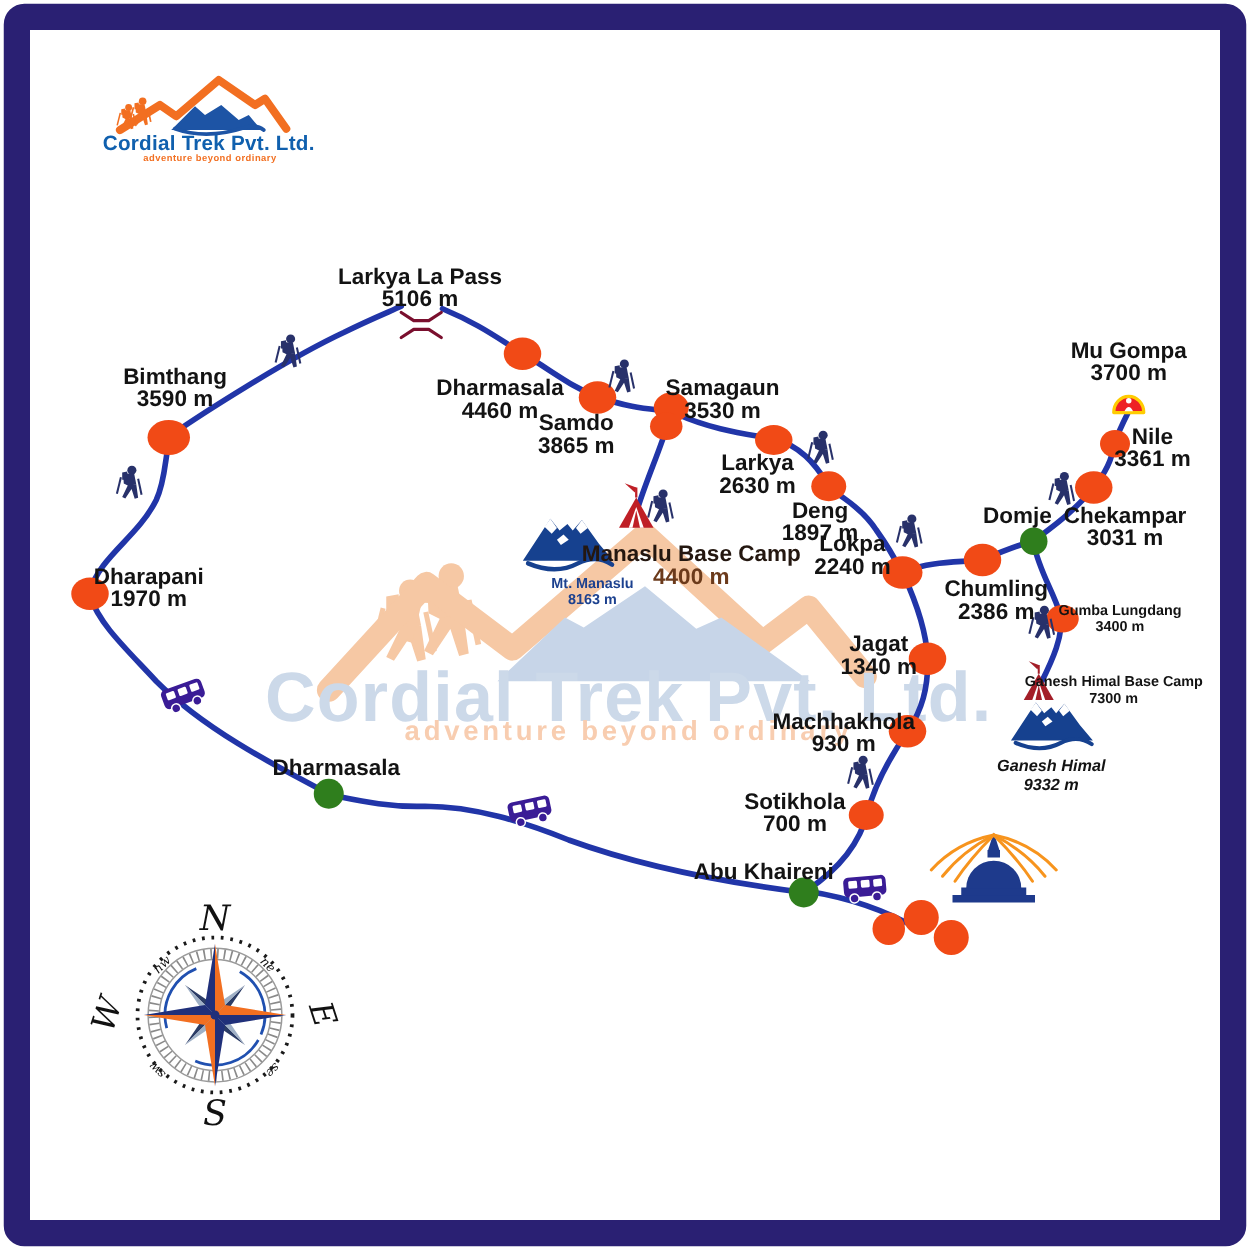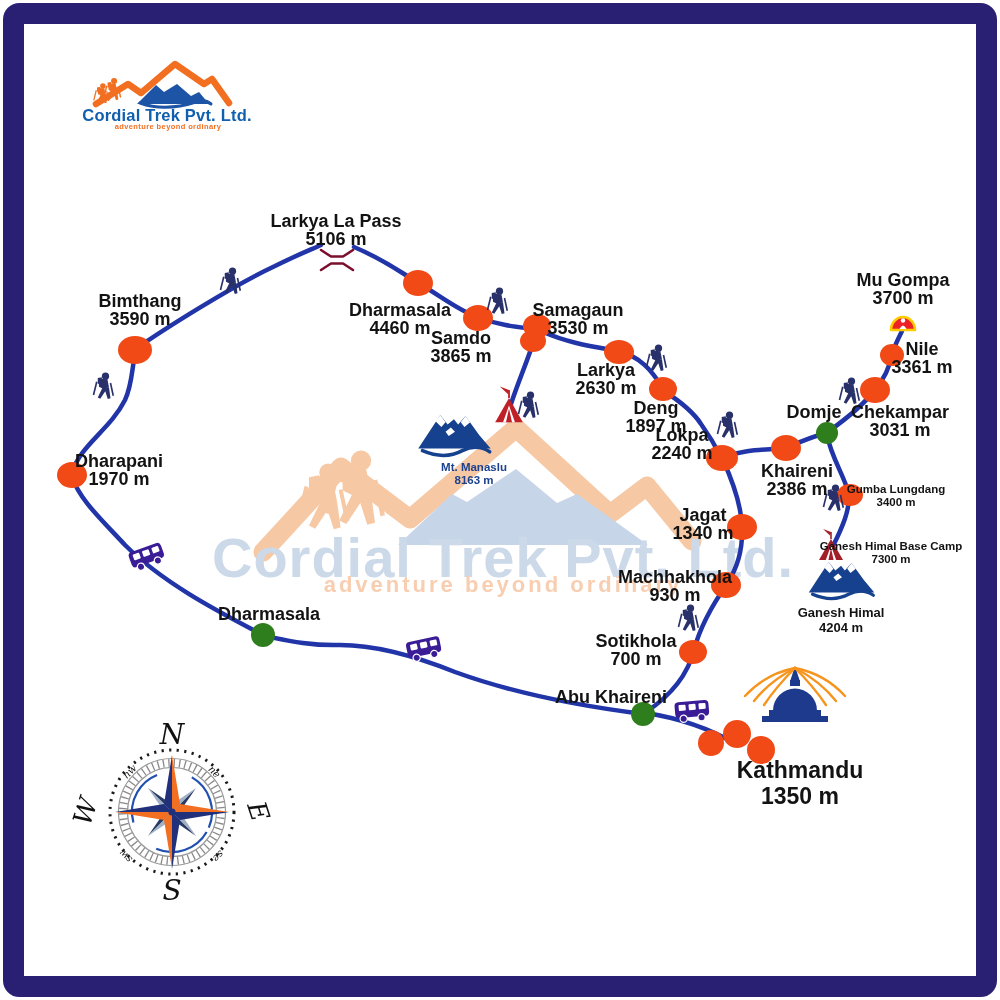--- a/index.html
+++ b/index.html
@@ -2,21 +2,21 @@
 <html><head>
 <meta charset="utf-8">
 <style>
   html,body{margin:0;padding:0;background:#fff;}
   #stage{position:relative;width:1000px;height:1000px;background:#fff;overflow:hidden;
          font-family:"Liberation Sans",sans-serif;}
   #mapsvg{position:absolute;left:0;top:0;z-index:1;}
   .lbl{position:absolute;z-index:2;transform:translateX(-50%);text-align:center;
        font-weight:bold;font-size:18px;line-height:18px;color:#131313;white-space:nowrap;}
   .lbl.sm{font-size:11.5px;line-height:13px;}
-  .lbl.md{font-size:13px;line-height:15px;}
+  .lbl.md{font-size:13px;line-height:15px;font-style:italic;}
   .lbl.navy{color:#1c418f;margin-left:17px;}
   .lbl.big{font-size:23px;line-height:26px;}
   .lbl.mbc .nm{color:#241710;}
   .lbl.mbc .el{color:#6b3a1b;}
   .brand-name{position:absolute;z-index:2;transform:translateX(-50%);left:167px;top:106px;
        font-weight:bold;font-size:16.5px;color:#1060ae;letter-spacing:.2px;white-space:nowrap;}
   .brand-tag{position:absolute;z-index:2;transform:translateX(-50%);left:168px;top:122px;
        font-weight:bold;font-size:7.5px;color:#f26f21;letter-spacing:.4px;white-space:nowrap;}
 </style>
 </head>
@@ -246,39 +246,43 @@
     </div>
 <div class="lbl" style="left:900px;top:403px">
   <div class="nm">Chekampar</div>
       <div class="el">3031 m</div>
     </div>
 <div class="lbl" style="left:814px;top:403px">
   <div class="nm">Domje</div>
       <div class="el"></div>
     </div>
 <div class="lbl" style="left:797px;top:462px">
-  <div class="nm">Khaireni</div>
+  <div class="nm">Chumling</div>
       <div class="el">2386 m</div>
     </div>
 <div class="lbl sm" style="left:896px;top:483px">
   <div class="nm">Gumba Lungdang</div>
       <div class="el">3400 m</div>
     </div>
 <div class="lbl sm" style="left:891px;top:540px">
   <div class="nm">Ganesh Himal Base Camp</div>
       <div class="el">7300 m</div>
     </div>
 <div class="lbl md" style="left:841px;top:605px">
   <div class="nm">Ganesh Himal</div>
-      <div class="el">4204 m</div>
+      <div class="el">9332 m</div>
     </div>
 <div class="lbl" style="left:682px;top:426px">
   <div class="nm">Lokpa</div>
       <div class="el">2240 m</div>
     </div>
+<div class="lbl mbc" style="left:553px;top:434px">
+  <div class="nm">Manaslu Base Camp</div>
+      <div class="el">4400 m</div>
+    </div>
 <div class="lbl sm navy" style="left:457px;top:461px">
   <div class="nm">Mt. Manaslu</div>
       <div class="el">8163 m</div>
     </div>
 <div class="lbl" style="left:703px;top:506px">
   <div class="nm">Jagat</div>
       <div class="el">1340 m</div>
     </div>
 <div class="lbl" style="left:675px;top:568px">
   <div class="nm">Machhakhola</div>
@@ -293,18 +297,14 @@
       <div class="el"></div>
     </div>
 <div class="lbl" style="left:269px;top:605px">
   <div class="nm">Dharmasala</div>
       <div class="el"></div>
     </div>
 <div class="lbl" style="left:119px;top:452px">
   <div class="nm">Dharapani</div>
       <div class="el">1970 m</div>
     </div>
-<div class="lbl big" style="left:800px;top:757px">
-  <div class="nm">Kathmandu</div>
-      <div class="el">1350 m</div>
-    </div>
 
 </div>
 
 </body></html>

